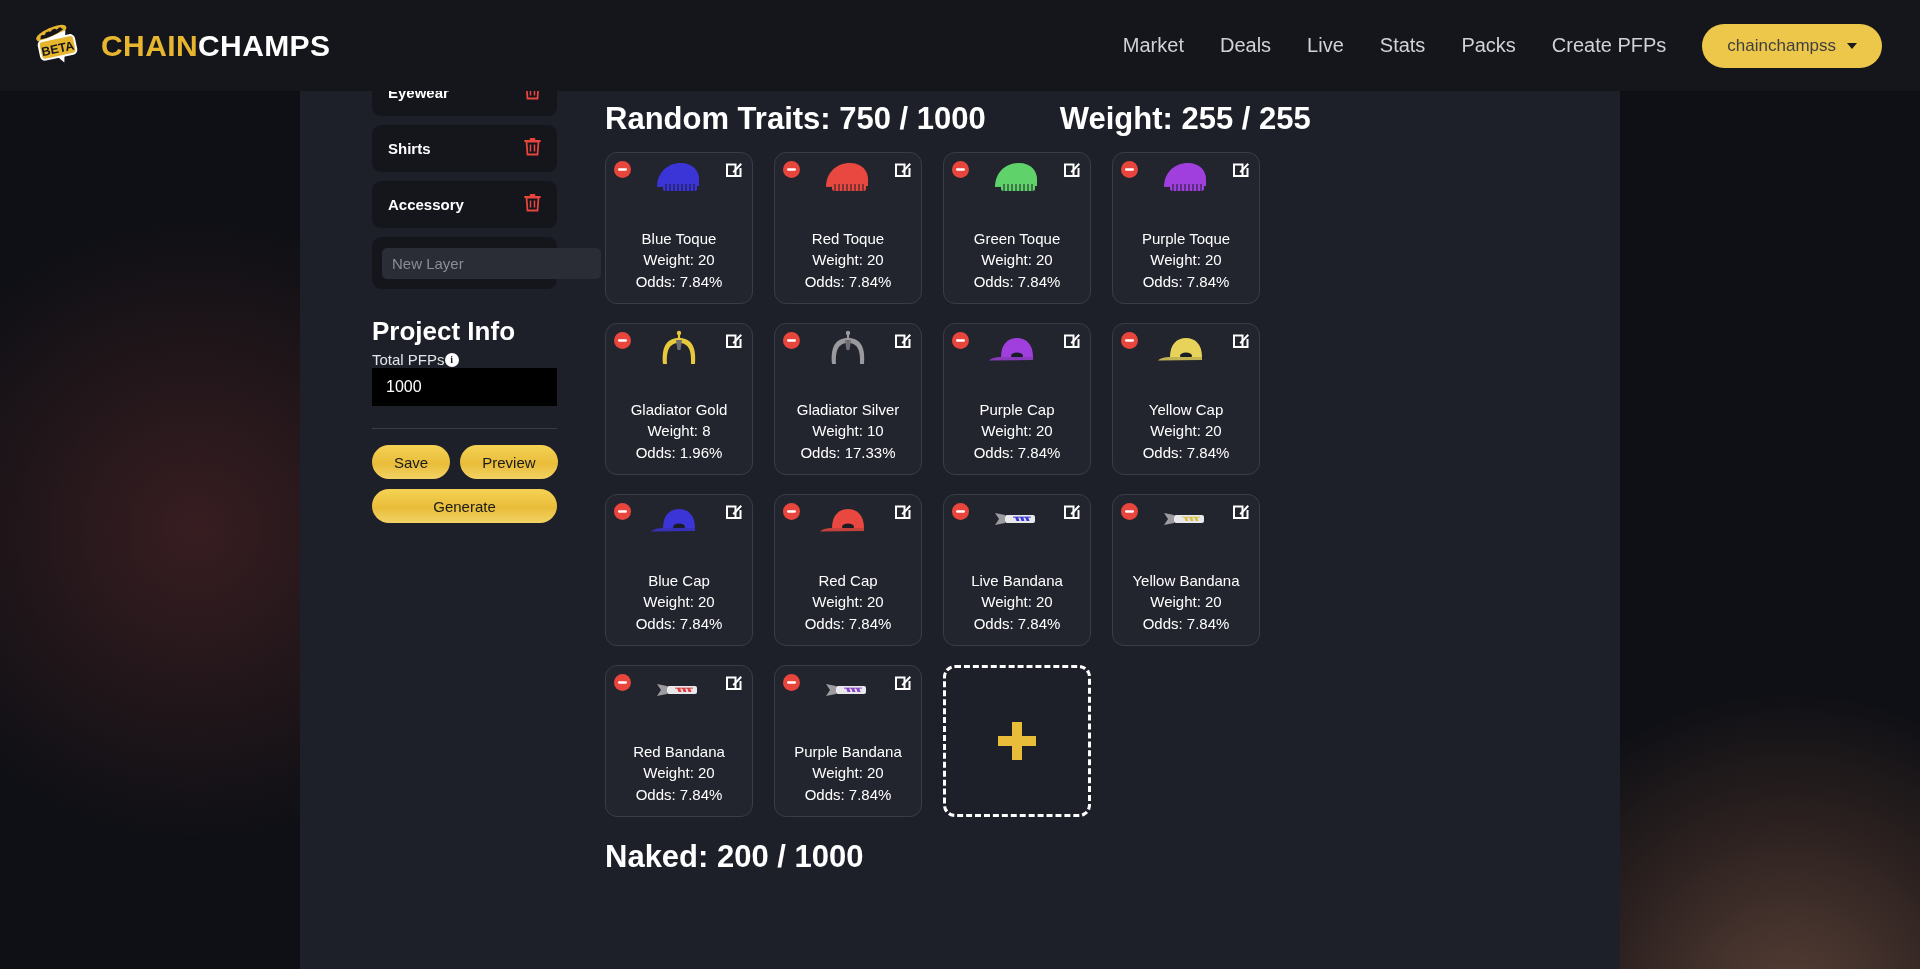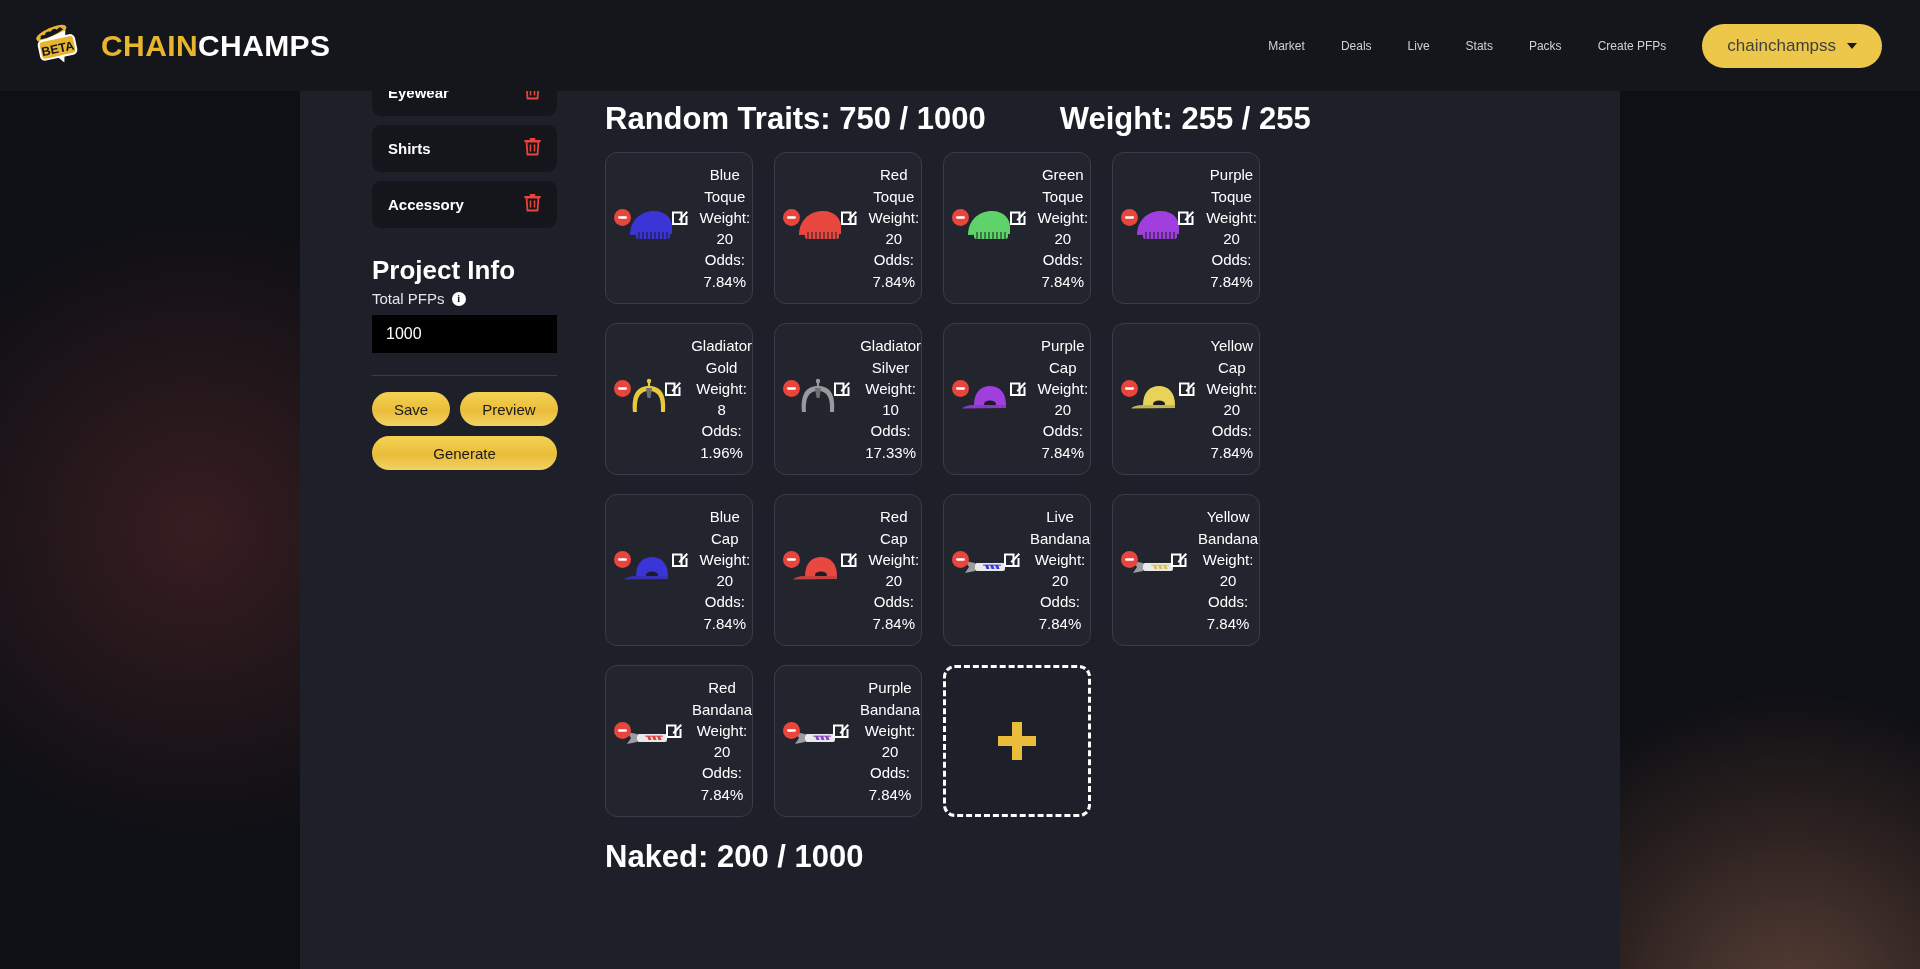--- a/index.html
+++ b/index.html
@@ -59,21 +59,21 @@
 
   .nav-links {
     margin-left: auto;
     margin-right: 38px;
     display: flex;
     align-items: center;
     gap: 36px;
   }
   .nav-link {
     color: #cfd2d8;
-    font-size: 12px;
+    font-size: 20px;
     text-decoration: none;
     white-space: nowrap;
   }
 
   .account-btn {
     background: #edc council;
     background: #edc74a;
     color: #404040;
     font-size: 17px;
     border: none;
@@ -164,22 +164,20 @@
     font-size: 26px;
     font-weight: bold;
     margin-top: 27px;
     margin-bottom: 4px;
   }
   .field-label {
     color: #e3e5ea;
     font-size: 15px;
     display: flex;
     align-items: center;
-    gap: 7px;
-    margin-bottom: 8px;
   }
   .info-dot {
     width: 14px; height: 14px;
     border-radius: 50%;
     background: #ffffff;
     color: #15161c;
     font-size: 10px;
     font-weight: bold;
     display: flex;
     align-items: center;
@@ -243,21 +241,21 @@
   }
 
   .card {
     width: 148px;
     height: 152px;
     background: #22242e;
     border: 1px solid #3a3d49;
     border-radius: 12px;
     position: relative;
     display: flex;
-    flex-direction: row;
+    flex-direction: column;
     align-items: center;
   }
   .card-top {
     width: 100%;
     height: 54px;
     position: relative;
     display: flex;
     align-items: flex-start;
     justify-content: center;
   }
@@ -391,20 +389,29 @@
         <span class="layer-name">Accessory</span>
         <span class="trash-icon">
           <svg width="17" height="19" viewBox="0 0 17 19">
             <path d="M2.5 4.5h12l-1 13H3.5z" fill="none" stroke="#e8453c" stroke-width="1.8"></path>
             <path d="M1 4h15M6.5 2h4" stroke="#e8453c" stroke-width="1.8" stroke-linecap="round"></path>
             <path d="M6.5 7.5v7M10.5 7.5v7" stroke="#e8453c" stroke-width="1.5"></path>
           </svg>
         </span>
       </div>
 
+      <div class="new-layer-row">
+        <input class="new-layer-input" type="text" placeholder="New Layer" style="">
+        <span class="plus-circle">
+          <svg width="25" height="25" viewBox="0 0 25 25">
+            <circle cx="12.5" cy="12.5" r="11.5" fill="#ffffff"></circle>
+            <path d="M12.5 6v13M6 12.5h13" stroke="#15161c" stroke-width="3.6" stroke-linecap="round"></path>
+          </svg>
+        </span>
+      </div>
 
       <div class="project-title">Project Info</div>
 
       <div class="field-label">
         <span>Total PFPs</span>
         <span class="info-dot">i</span>
       </div>
 
       <input class="total-input" type="text" value="1000" style="">
 

